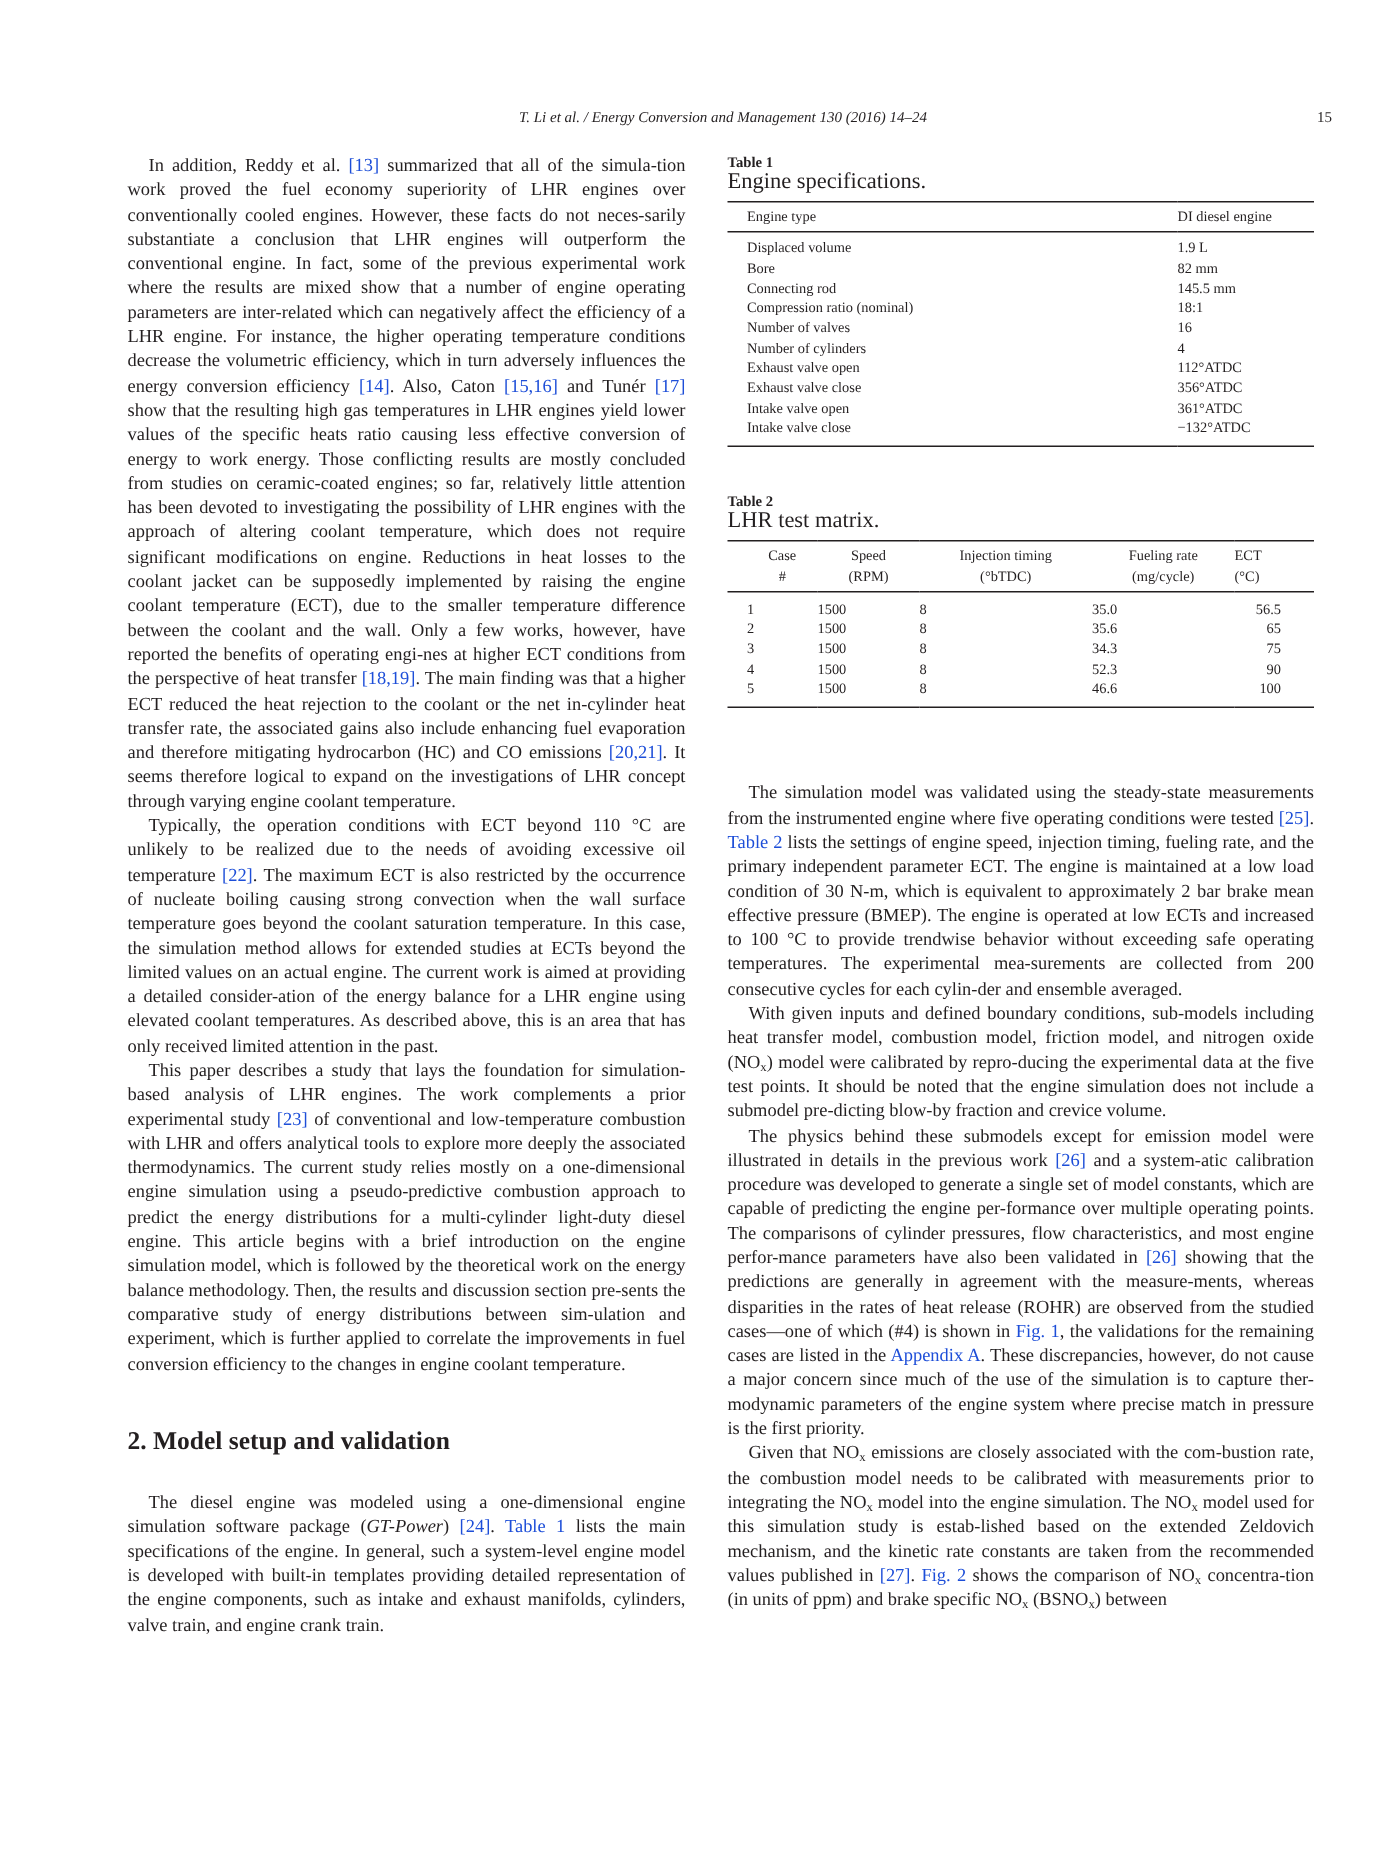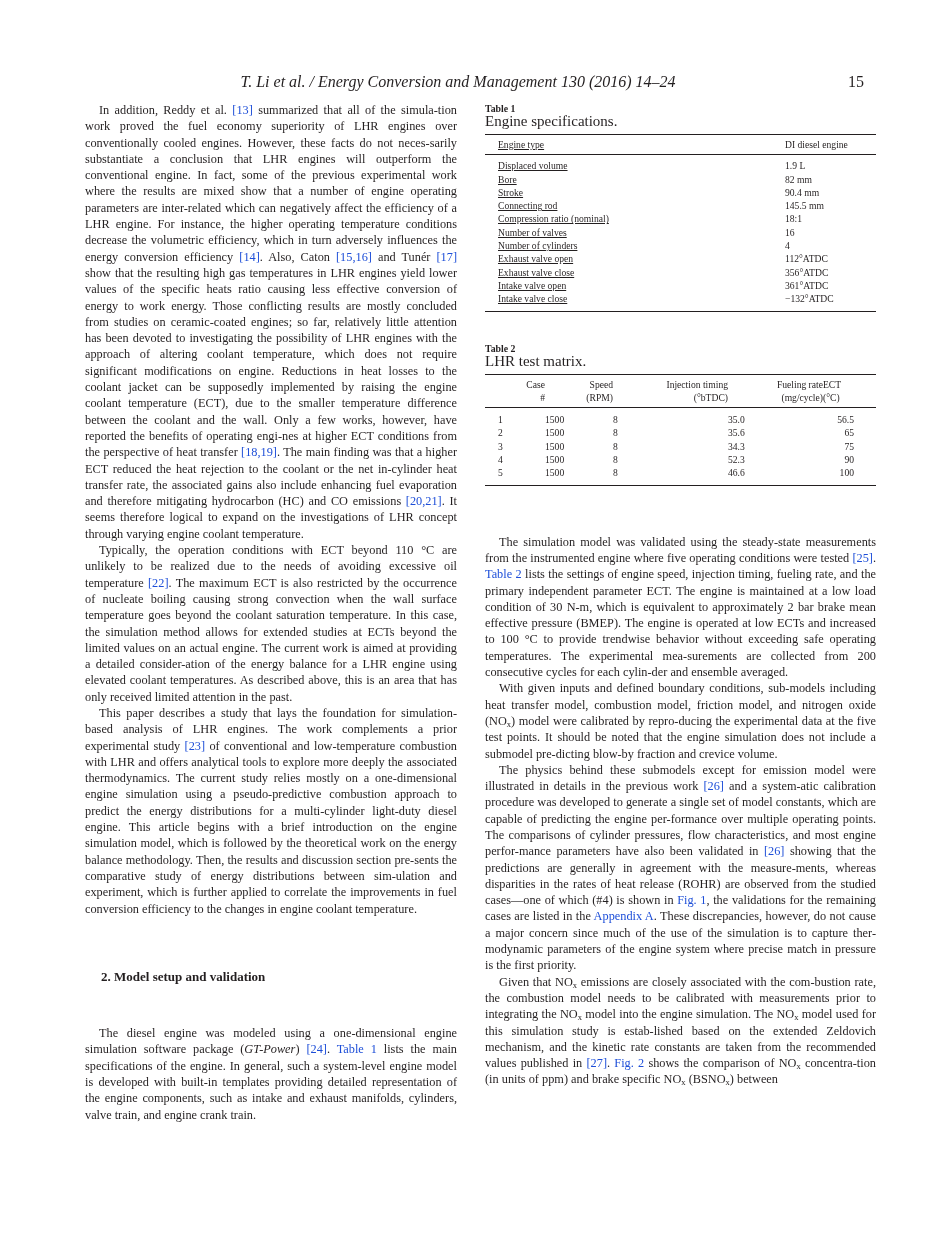--- a/index.html
+++ b/index.html
@@ -1,46 +1,46 @@
 <!DOCTYPE html>
 <html><head>
 <meta charset="utf-8">
 <style>
   html, body { margin: 0; padding: 0; background: #ffffff; }
   body { width: 925px; height: 1234px; position: relative; overflow: hidden;
          font-family: "Liberation Serif", "DejaVu Serif", serif; color: #231f20; }
-  .header { position: absolute; top: 73px; left: 52px; width: 812px; height: 16px;
-            font-size: 16px; }
+  .header { position: absolute; top: 73px; left: 76px; width: 812px; height: 16px;
+            font-size: 10px; }
   .header .running { position: absolute; left: 0; right: 0; text-align: center; font-style: italic; }
   .header .pageno { position: absolute; right: 0; top: 0; }
 
   .col { position: absolute; top: 102px; width: 372px; font-size: 12.3px; line-height: 16.3px; }
   .col.left { left: 85px; }
   .col.right { left: 485px; width: 391px; }
 
   p.para { margin: 0; text-align: justify; text-indent: 14px; hyphens: manual; }
   a.ref, span.ref { color: #1d4ed8; text-decoration: none; cursor: pointer; }
   sub { font-size: 8.5px; vertical-align: -2px; line-height: 0; }
 
-  h2.section { font-size: 13px; font-weight: bold; margin: 16px; padding: 0; }
+  h2.section { font-size: 17px; font-weight: bold; margin: 0; padding: 0; }
 
   .tbl-block { font-size: 9.6px; line-height: 13.3px; }
   .tbl-label { font-weight: bold; font-size: 9.8px; line-height: 13px; }
   .tbl-caption { font-size: 15px; line-height: 13px; margin-bottom: 6px; }
   table { border-collapse: collapse; width: 100%; }
   table.t1 { border-top: 1px solid #231f20; border-bottom: 1px solid #231f20; }
   table.t1 thead th { font-weight: normal; text-align: left; padding: 3px 0 3px 0;
                       border-bottom: 1px solid #231f20; }
   table.t1 td { padding: 0; }
-  table.t1 .c1 { padding-left: 13px; width: 287px; text-decoration: underline; }
+  table.t1 .c1 { padding-left: 13px; width: 287px; }
   table.t1 tbody tr:first-child td { padding-top: 4px; }
   table.t1 tbody tr:last-child td { padding-bottom: 5px; }
 
   table.t2 { border-top: 1px solid #231f20; border-bottom: 1px solid #231f20; }
-  table.t2 thead th { font-weight: normal; text-align: right; padding: 3px 0 3px 0;
+  table.t2 thead th { font-weight: normal; text-align: center; padding: 3px 0 3px 0;
                       border-bottom: 1px solid #231f20; vertical-align: top; }
   table.t2 td { padding: 0; }
   table.t2 tbody tr:first-child td { padding-top: 5px; }
   table.t2 tbody tr:last-child td { padding-bottom: 5px; }
   table.t2 .k0 { padding-left: 13px; width: 47px; }
   table.t2 .k1 { width: 68px; }
   table.t2 .k2 { width: 115px; }
   table.t2 .k3 { width: 95px; }
   table.t2 .k4 { text-align: right; padding-right: 22px; }
   table.t2 th.k4 { text-align: left; padding-right: 0; margin-top: 20px; }
@@ -82,24 +82,20 @@
       <tbody id="t1-body">
           <tr>
             <td class="c1">Displaced volume</td>
             <td>1.9 L</td>
           </tr>
           <tr>
             <td class="c1">Bore</td>
             <td>82 mm</td>
           </tr>
           <tr>
-            <td class="c1">Stroke</td>
-            <td>90.4 mm</td>
-          </tr>
-          <tr>
             <td class="c1">Connecting rod</td>
             <td>145.5 mm</td>
           </tr>
           <tr>
             <td class="c1">Compression ratio (nominal)</td>
             <td>18:1</td>
           </tr>
           <tr>
             <td class="c1">Number of valves</td>
             <td>16</td>

